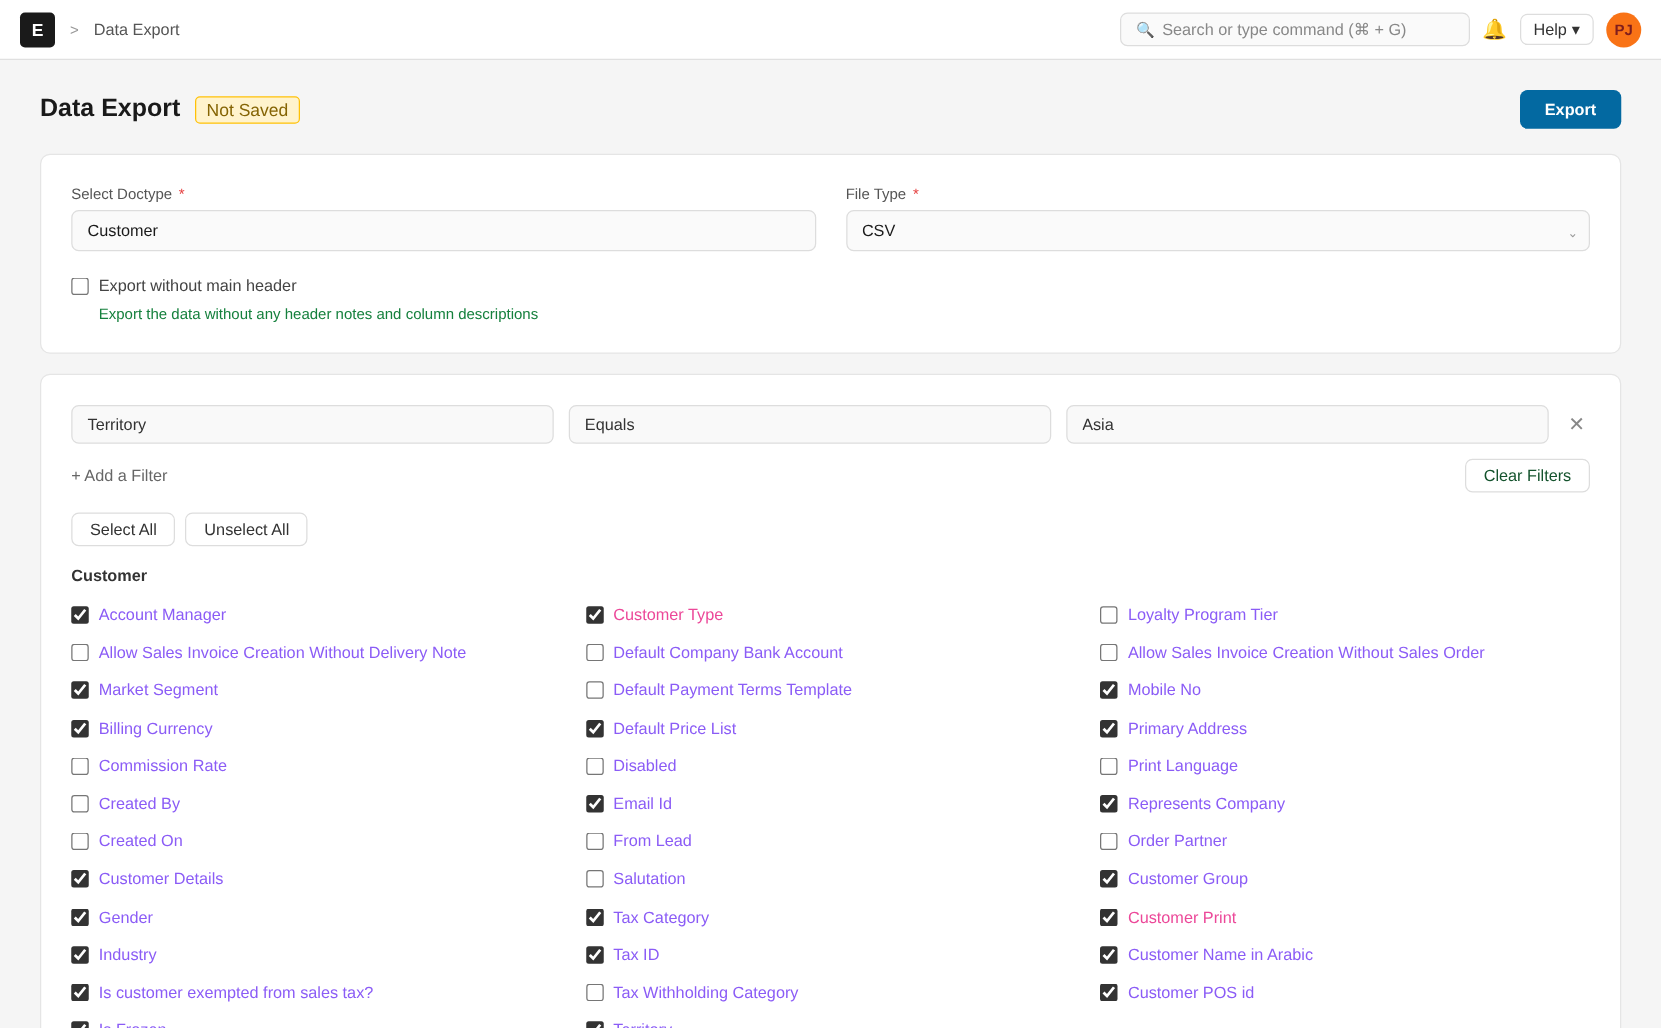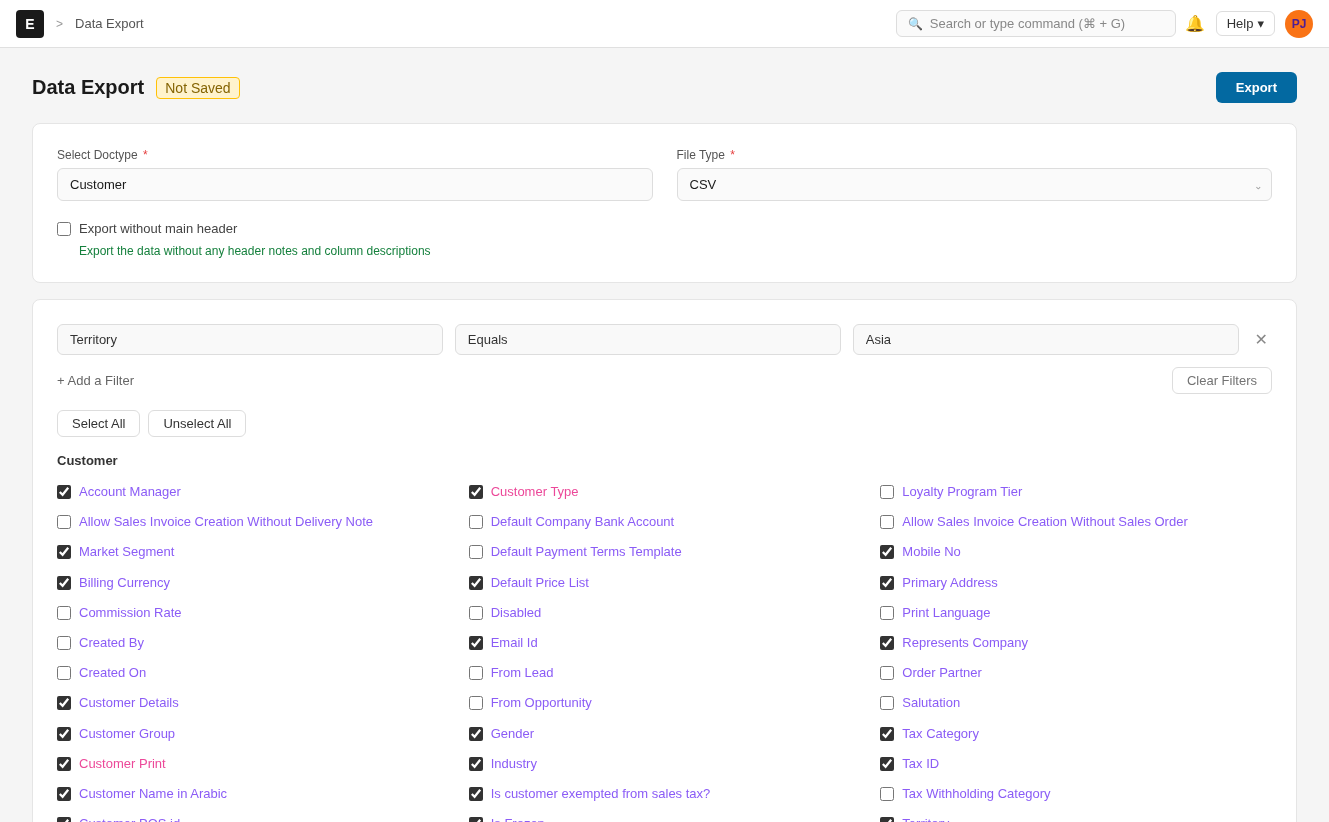--- a/index.html
+++ b/index.html
@@ -27,21 +27,21 @@
     .search-icon { color: #aaa; font-size: 12px; }
     .bell-icon { font-size: 16px; color: #555; cursor: pointer; }
     .help-btn {
       display: flex; align-items: center; gap: 4px;
       border: 1px solid #ddd; border-radius: 6px; padding: 4px 10px;
       background: #fff; cursor: pointer; font-size: 13px; color: #333;
     }
     .avatar {
       width: 28px; height: 28px; border-radius: 50%; background: #f97316;
       display: flex; align-items: center; justify-content: center;
-      color: #4c1d95; font-weight: 700; font-size: 12px; cursor: pointer;
+      color: #7f1d1d; font-weight: 700; font-size: 12px; cursor: pointer;
     }
 
     
     .page { padding: 24px 32px; }
     .page-header { display: flex; align-items: center; justify-content: space-between; margin-bottom: 20px; }
     .page-title-row { display: flex; align-items: center; gap: 12px; }
     .page-title { font-size: 20px; font-weight: 600; color: #1a1a1a; }
     .not-saved-badge {
       background: #fff3cd; color: #856404; border: 1px solid #ffc107;
       border-radius: 4px; padding: 2px 8px; font-size: 14px; font-weight: 500;
@@ -92,21 +92,21 @@
     }
     .filter-close {
       background: none; border: none; font-size: 16px; color: #888; cursor: pointer; padding: 4px;
     }
     .filter-actions { display: flex; align-items: center; gap: 10px; margin-bottom: 16px; flex-wrap: wrap; }
     .add-filter-btn {
       background: none; border: none; color: #666; font-size: 13px; cursor: pointer; padding: 4px 0;
     }
     .clear-filters-btn {
       margin-left: auto; background: none; border: 1px solid #ddd; border-radius: 6px;
-      padding: 5px 14px; font-size: 13px; color: #737373; cursor: pointer; background: #fff;
+      padding: 5px 14px; font-size: 13px; color: #14532d; cursor: pointer; background: #fff;
     }
     .select-all-btn, .unselect-all-btn {
       border: 1px solid #ddd; border-radius: 6px; padding: 5px 14px;
       font-size: 13px; color: #333; cursor: pointer; background: #fff;
     }
 
     
     .fields-section-title { font-size: 13px; font-weight: 600; color: #333; margin-bottom: 12px; }
     .fields-grid { display: grid; grid-template-columns: 1fr 1fr 1fr; gap: 6px 20px; }
     .field-item { display: flex; align-items: center; gap: 8px; padding: 3px 0; }
@@ -280,24 +280,20 @@
           </div>
           <div class="field-item">
             <input type="checkbox" id="f31" style="">
             <label for="f31">Order Partner</label>
           </div>
           <div class="field-item">
             <input type="checkbox" id="f8" checked="" style="">
             <label for="f8">Customer Details</label>
           </div>
           <div class="field-item">
-            <input type="checkbox" id="f20" style="">
-            <label for="f20">From Opportunity</label>
-          </div>
-          <div class="field-item">
             <input type="checkbox" id="f32" style="">
             <label for="f32">Salutation</label>
           </div>
           <div class="field-item">
             <input type="checkbox" id="f9" checked="" style="">
             <label for="f9">Customer Group</label>
           </div>
           <div class="field-item">
             <input type="checkbox" id="f21" checked="" style="">
             <label for="f21">Gender</label>

